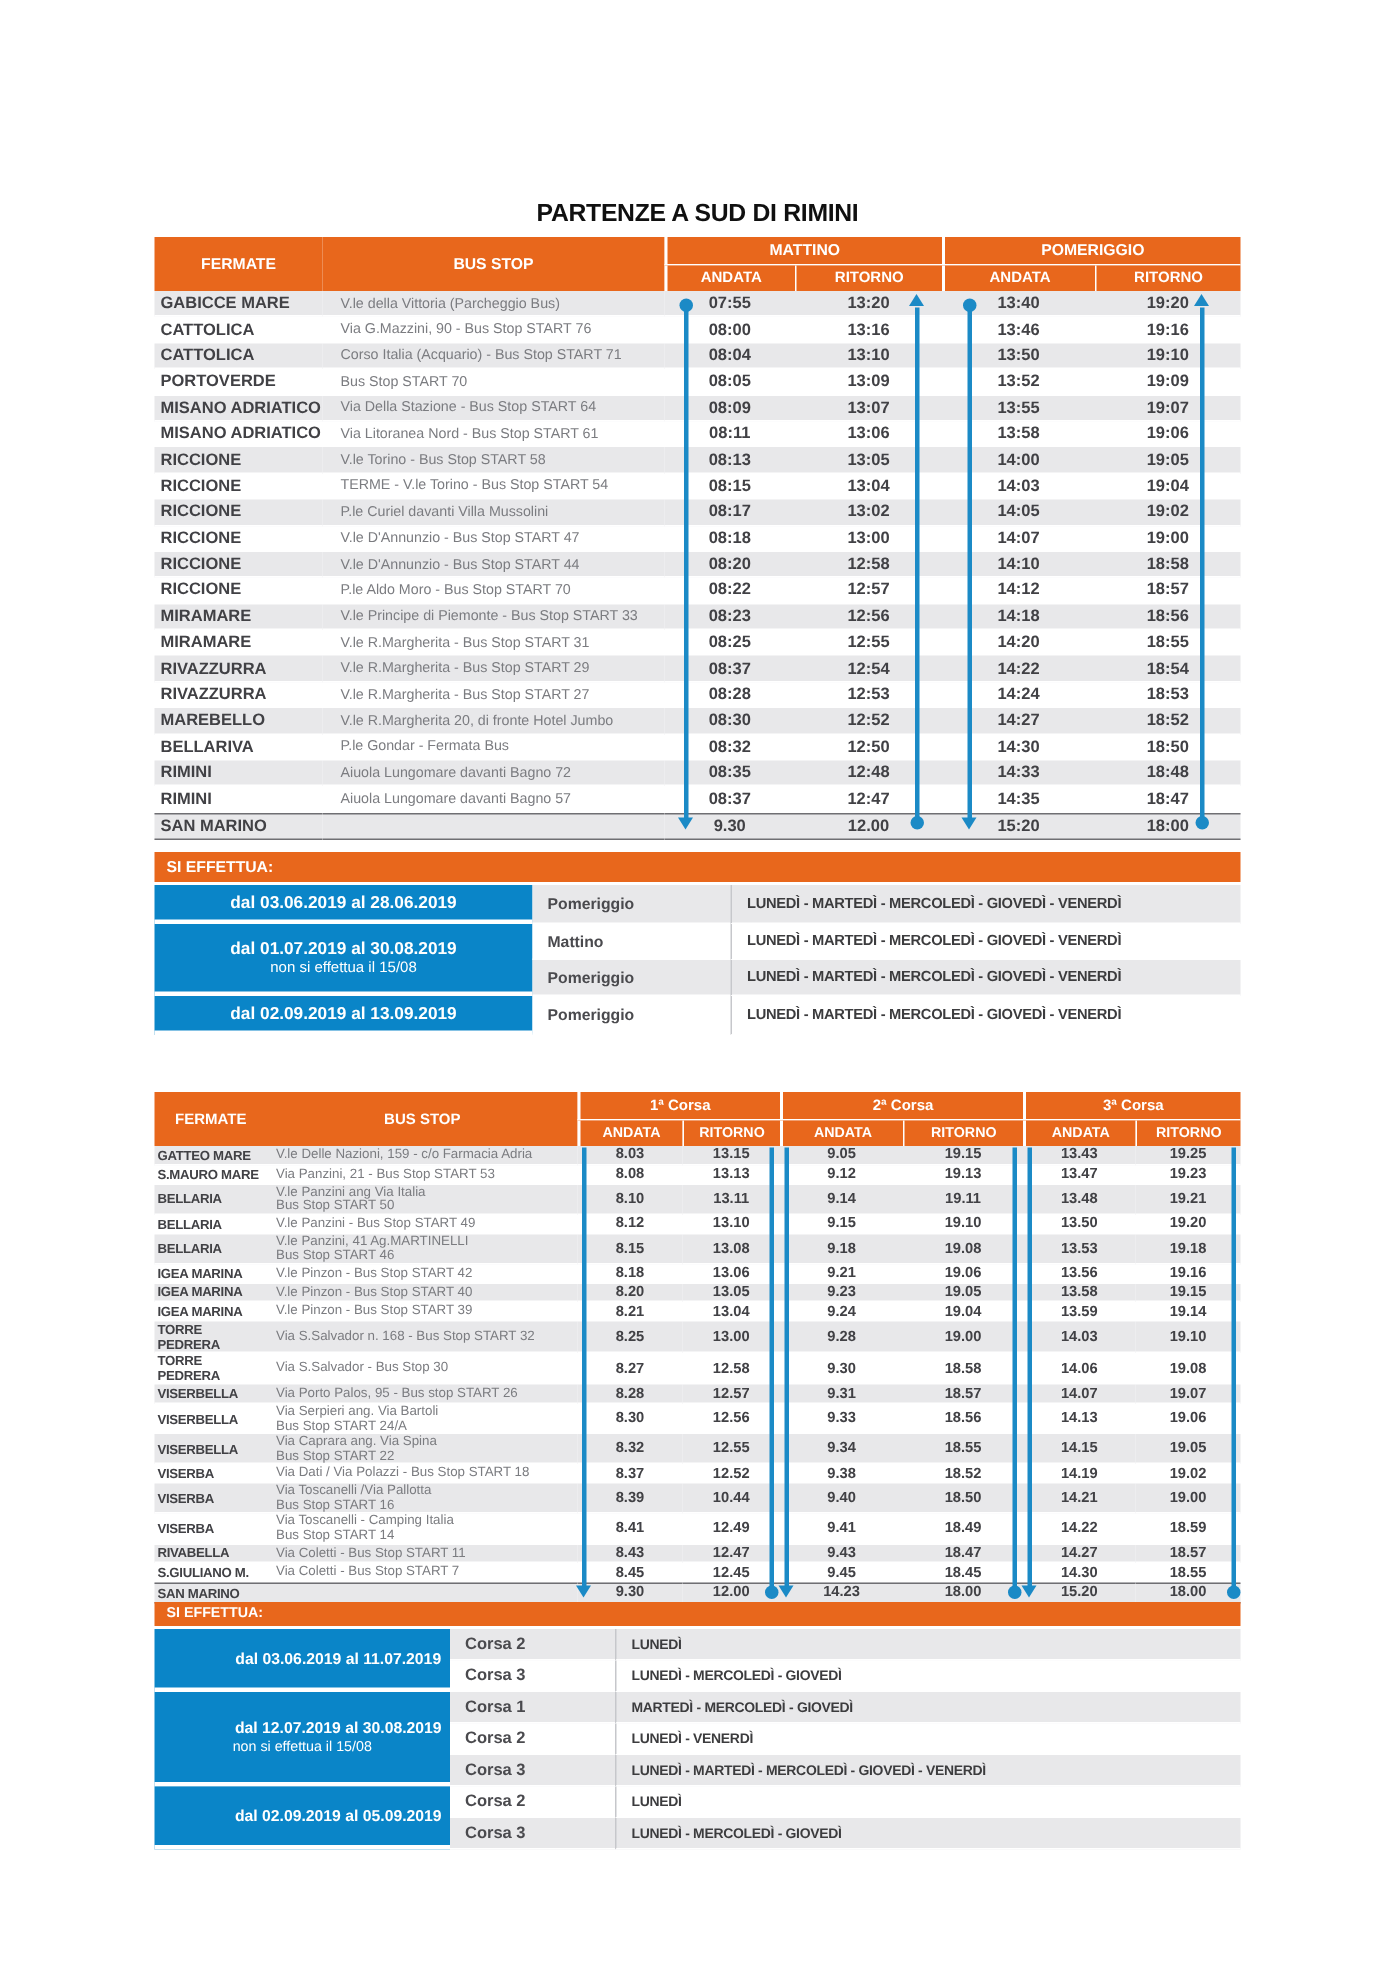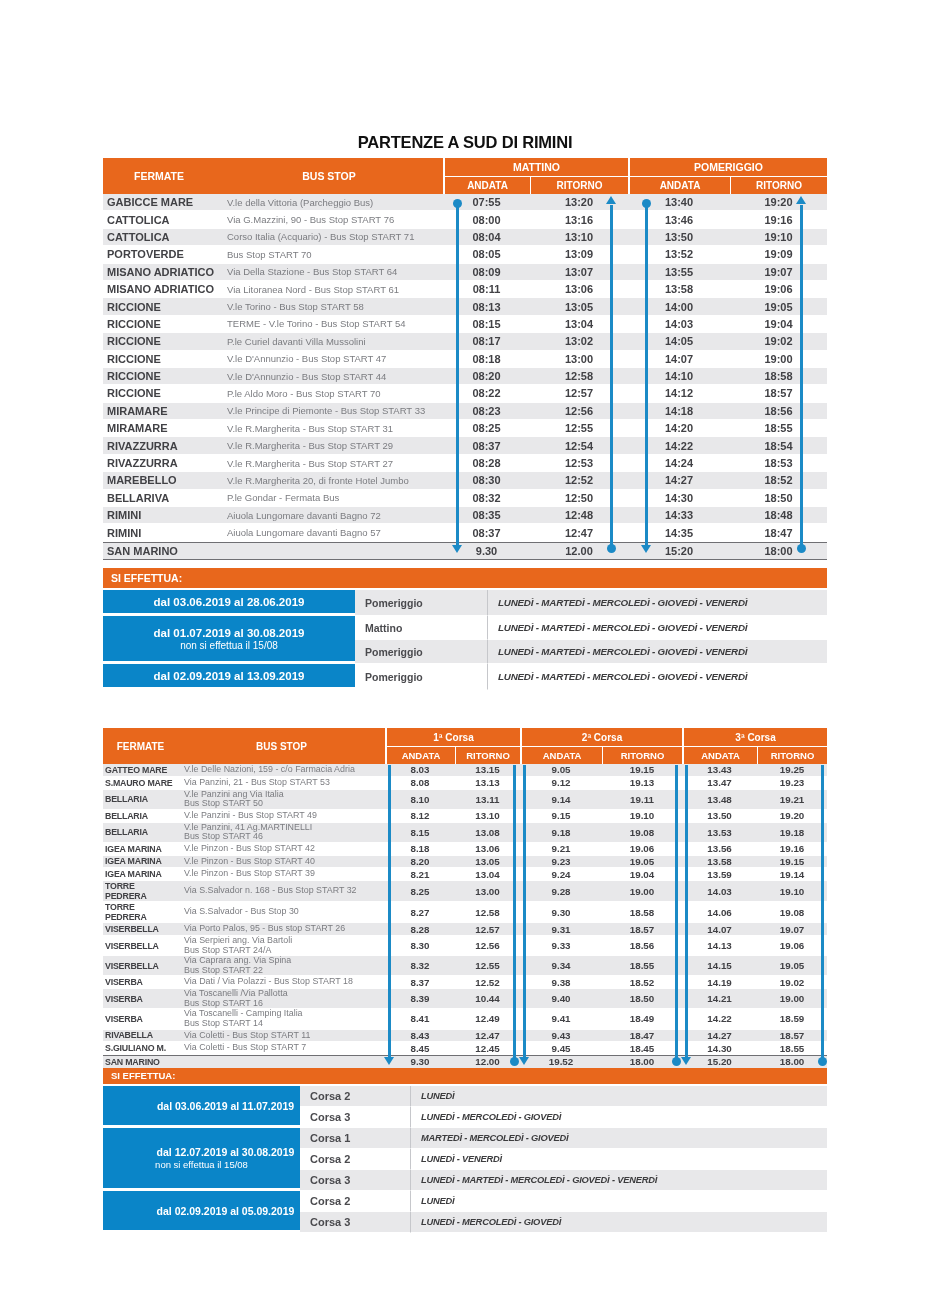--- a/index.html
+++ b/index.html
@@ -63,21 +63,21 @@
   .sitab td{padding:0;vertical-align:middle;}
   .sitab td.dates{background:var(--blue);color:#fff;text-align:center;border-bottom:3px solid #fff;}
   .sitab .d1{font-weight:bold;}
   #south-si .d1{font-size:11.5px;} #north-si .d1{font-size:10.5px;margin-left:48px;}
   .sitab .d2{font-weight:normal;}
   #south-si .d2{font-size:10px;margin-top:1px;} #north-si .d2{font-size:9.5px;margin-top:1px;}
   .sitab td.lab,.sitab td.days{border-bottom:1px solid #fff;}
   .sitab tr.g td.lab,.sitab tr.g td.days{background:#e8e8ea;}
   .sitab tr.w td.lab,.sitab tr.w td.days{background:#fff;}
   .sitab td.lab{font-weight:700;color:#4a4a4e;padding-left:10px;}
-  .sitab td.days{font-weight:700;color:#3c3c3e;padding-left:10px;border-left:1px solid #c6c7cb;letter-spacing:-0.2px;font-style:italic;}
+  .sitab td.days{font-weight:700;color:#3c3c3e;padding-left:10px;border-left:1px solid #c6c7cb;letter-spacing:-0.2px;}
   #south-si td{height:23px;} #south-si td.lab{font-size:10.5px;} #south-si td.days{font-size:9.8px;}
   #north-si td{height:20px;} #north-si td.lab{font-size:11px;} #north-si td.days{font-size:9.3px;}
 </style>
 </head>
 <body>
 
 <div class="page">
 
 
   <h2 class="title t-south">PARTENZE A SUD DI RIMINI</h2>
@@ -548,21 +548,21 @@
           <td class="time">9.45</td>
           <td class="time">18.45</td>
           <td class="time">14.30</td>
           <td class="time">18.55</td>
         </tr>
         <tr class="odd last">
           <td class="fermata">SAN MARINO</td>
           <td class="stop"></td>
           <td class="time">9.30</td>
           <td class="time">12.00</td>
-          <td class="time">19.52</td>
+          <td class="time">14.23</td>
           <td class="time">18.00</td>
           <td class="time">15.20</td>
           <td class="time">18.00</td>
         </tr>
       </tbody>
   </table>
 
   <div class="lines" id="north-lines">
     <div class="vline" style="left:285px;top:0;height:294px"></div>
     <div class="tri down" style="left:281px;top:292px"></div>

